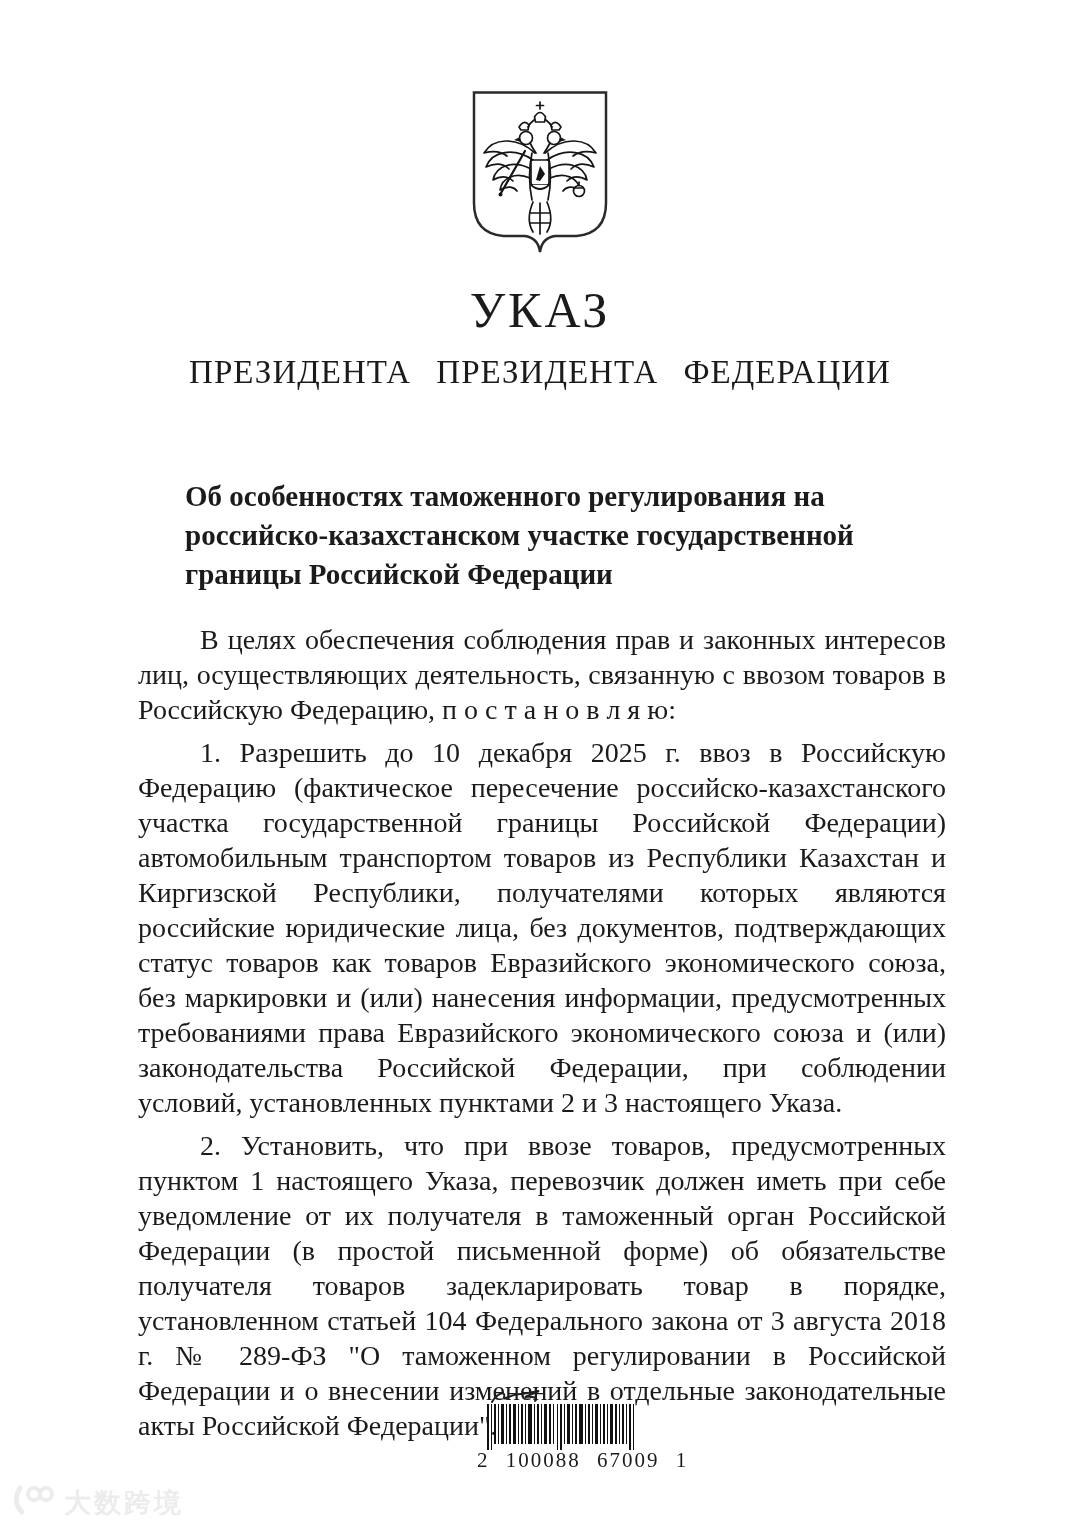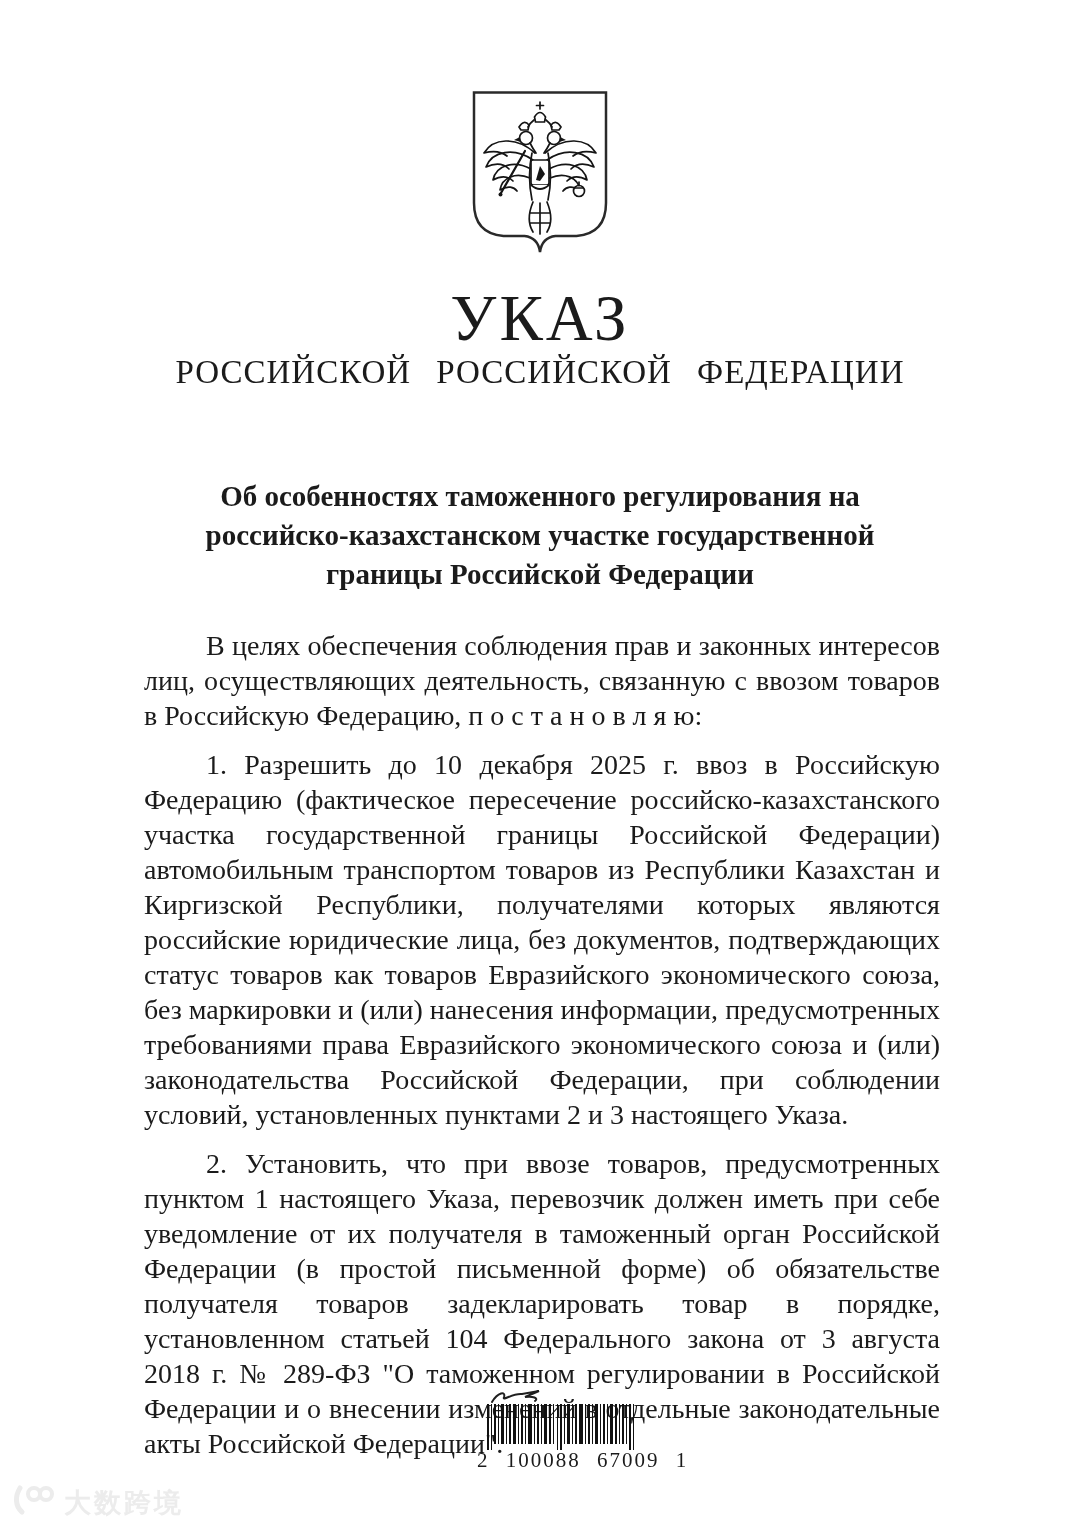--- a/index.html
+++ b/index.html
@@ -3,35 +3,35 @@
 <meta charset="utf-8">
 <style>
   html,body{margin:0;padding:0;background:#ffffff;}
   .page{
     width:1080px;height:1528px;position:relative;background:#ffffff;
     font-family:"Liberation Serif",serif;color:#1b1b1b;overflow:hidden;
   }
   .emblem{position:absolute;top:90px;left:50%;transform:translateX(-50%);}
   .title{
     position:absolute;top:281px;left:0;width:100%;text-align:center;
-    font-size:65px;letter-spacing:3px;font-weight:400;
+    font-size:50px;letter-spacing:3px;font-weight:400;
   }
   .subtitle{
     position:absolute;top:354px;left:0;width:100%;text-align:center;
     font-size:33px;letter-spacing:1px;word-spacing:16px;font-weight:400;
   }
   .subject{
     position:absolute;top:477px;left:50%;transform:translateX(-50%);
-    width:710px;text-align:center;font-weight:bold;font-size:29px;line-height:39px;
+    width:710px;font-weight:bold;font-size:29px;line-height:39px;
   }
   .bodytext{
     position:absolute;top:614px;left:130px;width:824px;
     font-size:28px;line-height:35px;text-align:justify;
   }
-  .bodytext p{margin:14px;text-indent:62px;}
+  .bodytext p{margin:8px;text-indent:62px;}
   .barcode-wrap{position:absolute;top:1388px;left:487px;width:190px;}
   .scribble{position:absolute;top:0;left:2px;}
   .bars{position:absolute;top:16px;left:0;}
   .barcode-digits{
     position:absolute;top:60px;left:-10px;width:190px;
     font-size:21px;letter-spacing:2px;word-spacing:9px;white-space:nowrap;text-align:center;
   }
   .watermark{
     position:absolute;left:12px;bottom:6px;display:flex;align-items:center;gap:8px;
     color:#ececec;font-family:"DejaVu Sans",sans-serif;font-weight:bold;
@@ -83,21 +83,21 @@
         <path d="M-15,61 L-39,103" stroke-width="2.2"></path>
         <circle cx="-39.5" cy="104.5" r="2" fill="#151515" stroke="none"></circle>
 
         <circle cx="39" cy="101" r="5.5" fill="#ffffff"></circle>
         <path d="M39,92 V95.5 M35.5,98 H42.5"></path>
       </g>
     </svg>
   </div>
 
   <div class="title">УКАЗ</div>
-  <div class="subtitle">РОССИЙСКОЙ РОССИЙСКОЙ ФЕДЕРАЦИИ</div>
+  <div class="subtitle">ПРЕЗИДЕНТА ПРЕЗИДЕНТА ФЕДЕРАЦИИ</div>
 
   <div class="subject">Об особенностях таможенного регулирования на российско-казахстанском участке государственной границы Российской Федерации</div>
 
   <div class="bodytext">
     <p>В целях обеспечения соблюдения прав и законных интересов лиц, осуществляющих деятельность, связанную с ввозом товаров в Российскую Федерацию, п о с т а н о в л я ю:</p>
     <p>1. Разрешить до 10 декабря 2025 г. ввоз в Российскую Федерацию (фактическое пересечение российско-казахстанского участка государственной границы Российской Федерации) автомобильным транспортом товаров из Республики Казахстан и Киргизской Республики, получателями которых являются российские юридические лица, без документов, подтверждающих статус товаров как товаров Евразийского экономического союза, без маркировки и (или) нанесения информации, предусмотренных требованиями права Евразийского экономического союза и (или) законодательства Российской Федерации, при соблюдении условий, установленных пунктами 2 и 3 настоящего Указа.</p>
     <p>2. Установить, что при ввозе товаров, предусмотренных пунктом 1 настоящего Указа, перевозчик должен иметь при себе уведомление от их получателя в таможенный орган Российской Федерации (в простой письменной форме) об обязательстве получателя товаров задекларировать товар в порядке, установленном статьей 104 Федерального закона от 3 августа 2018 г. № 289-ФЗ "О таможенном регулировании в Российской Федерации и о внесении изменений в отдельные законодательные акты Российской Федерации".</p>
   </div>
 
   <div class="barcode-wrap">

